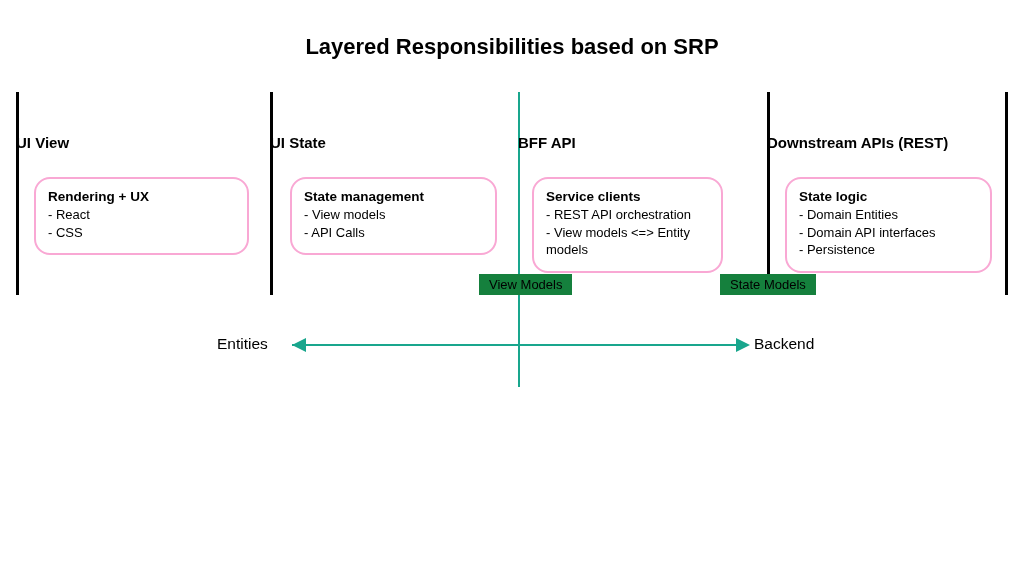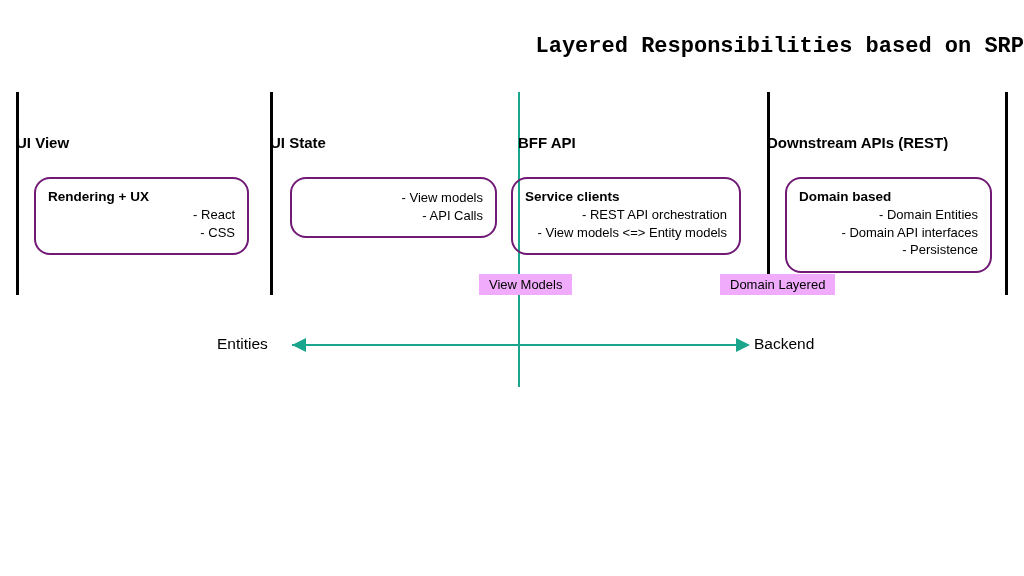--- a/index.html
+++ b/index.html
@@ -1,25 +1,25 @@
 <!DOCTYPE html>
 <html><head>
 <meta charset="utf-8">
 <style>
   * { box-sizing: border-box; margin: 0; padding: 0; }
   html, body { width: 1024px; height: 576px; font-family: "Segoe UI", Arial, sans-serif; background: #fff; color: #000; }
   .canvas { position: relative; width: 1024px; height: 576px; }
-  .title { position: absolute; top: 34px; left: 0; right: 0; text-align: right; font-size: 22px; font-weight: 700; font-family: Liberation Mono, monospace; }
+  .title { position: absolute; top: 34px; left: 0; right: 0; text-align: center; font-size: 22px; font-weight: 700; }
   .vline { position: absolute; width: 3px; background: #000; top: 92px; height: 203px; }
   .centerline { position: absolute; width: 2px; background: #19a68d; top: 92px; height: 295px; left: 518px; }
   .col-title { position: absolute; top: 134px; font-size: 15px; font-weight: 700; text-align: left; }
-  .box { position: absolute; border: 2px solid #701a75; border-radius: 16px; padding: 10px 12px 12px 12px; width: 215px; top: 177px; }
+  .box { position: absolute; border: 2px solid #f9a8d4; border-radius: 16px; padding: 10px 12px 12px 12px; width: 215px; top: 177px; }
   .box .h { font-size: 13.5px; font-weight: 700; margin-bottom: 2px; }
-  .box .li { font-size: 13px; font-weight: 400; line-height: 1.35; text-align: right; }
-  .tag { position: absolute; top: 274px; background: #f0abfc; font-size: 13px; padding: 3px 10px; }
+  .box .li { font-size: 13px; font-weight: 400; line-height: 1.35; }
+  .tag { position: absolute; top: 274px; background: #15803d; font-size: 13px; padding: 3px 10px; }
   .arrow-line { position: absolute; height: 2px; background: #19a68d; top: 344px; }
   .arrow-head-l { position: absolute; top: 345px; width: 0; height: 0; border-top: 7px solid transparent; border-bottom: 7px solid transparent; border-right: 14px solid #19a68d; transform: translateY(-7px); }
   .arrow-head-r { position: absolute; top: 345px; width: 0; height: 0; border-top: 7px solid transparent; border-bottom: 7px solid transparent; border-left: 14px solid #19a68d; transform: translateY(-7px); }
   .arrow-label { position: absolute; top: 335px; font-size: 15.5px; }
 </style>
 </head>
 <body>
 
 <div class="canvas">
 
@@ -33,41 +33,42 @@
 
   <div class="col-title" style="left:16px; width:254px">UI View</div>
   <div class="box" style="left:34px; width:215px">
     <div class="h">Rendering + UX</div>
     <div class="li">- React</div>
     <div class="li">- CSS</div>
   </div>
 
   <div class="col-title" style="left:270px; width:276px">UI State</div>
   <div class="box" style="left:290px; width:207px">
+    <div class="h">State management</div>
     <div class="li">- View models</div>
     <div class="li">- API Calls</div>
   </div>
 
   <div class="col-title" style="left:518px; width:249px">BFF API</div>
-  <div class="box" style="left:511px; width:230px">
+  <div class="box" style="left:532px; width:191px">
     <div class="h">Service clients</div>
     <div class="li">- REST API orchestration</div>
     <div class="li">- View models &lt;=&gt; Entity models</div>
   </div>
 
   <div class="col-title" style="left:767px; width:238px">Downstream APIs (REST)</div>
   <div class="box" style="left:785px; width:207px">
-    <div class="h">Domain based</div>
+    <div class="h">State logic</div>
     <div class="li">- Domain Entities</div>
     <div class="li">- Domain API interfaces</div>
     <div class="li">- Persistence</div>
   </div>
 
   <div class="tag" style="left:479px">View Models</div>
-  <div class="tag" style="left:720px">Domain Layered</div>
+  <div class="tag" style="left:720px">State Models</div>
 
   <div class="arrow-label" style="left:217px; text-align:right">Entities</div>
   <div class="arrow-head-l" style="left:292px"></div>
   <div class="arrow-line" style="left:292px; width:226px"></div>
   <div class="arrow-line" style="left:520px; width:216px"></div>
   <div class="arrow-head-r" style="left:736px"></div>
   <div class="arrow-label" style="left:754px">Backend</div>
 
 </div>
 

